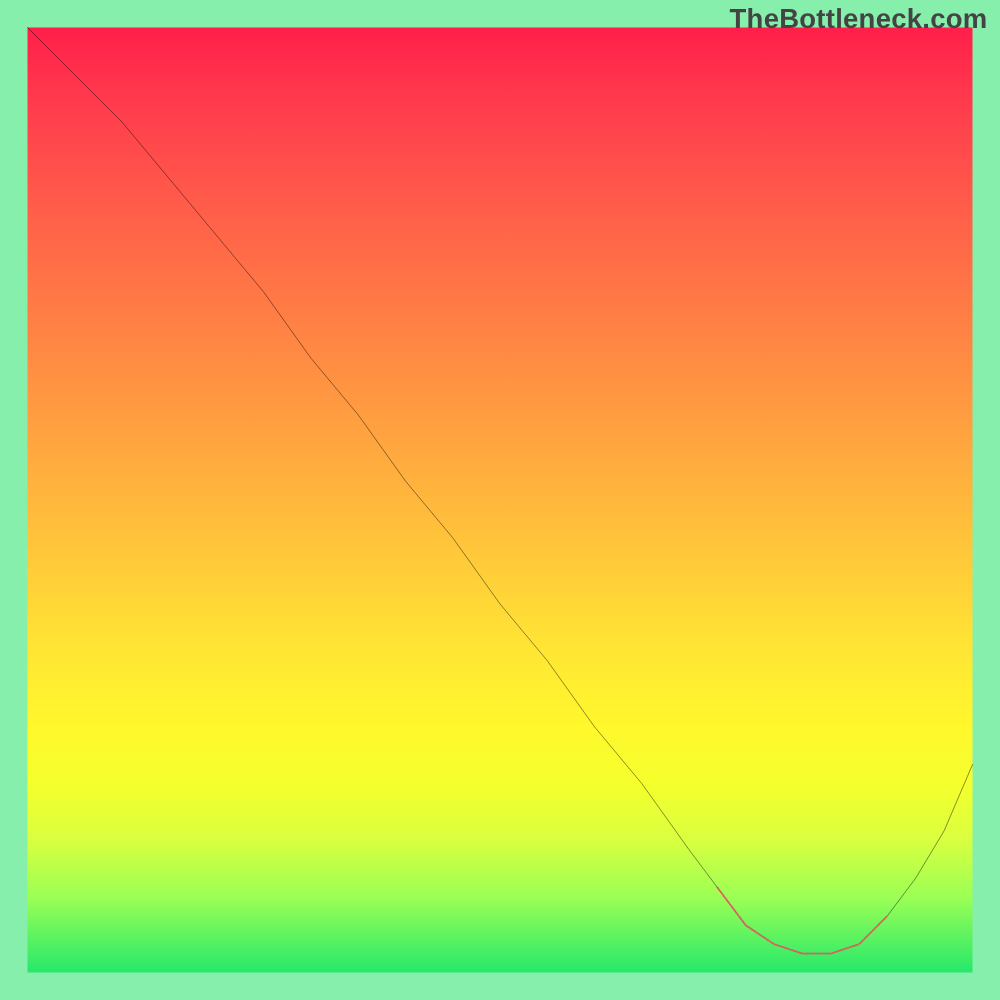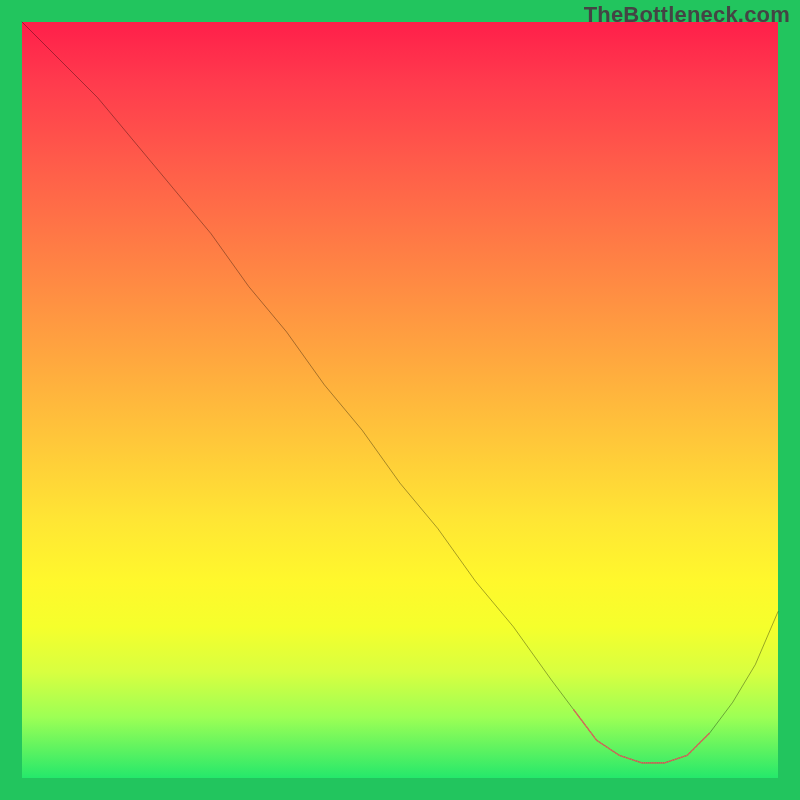--- a/index.html
+++ b/index.html
@@ -8,21 +8,21 @@
     width: 800px;
     height: 800px;
     background: #000;
     font-family: Arial, Helvetica, sans-serif;
     overflow: hidden;
   }
   .stage {
     position: relative;
     width: 800px;
     height: 800px;
-    background: #22c55e;
+    background: #86efac;
   }
   .plot {
     position: absolute;
     left: 22px;
     top: 22px;
     width: 756px;
     height: 756px;
     
     background: linear-gradient(to bottom,
       #ff1f4a 0%,

